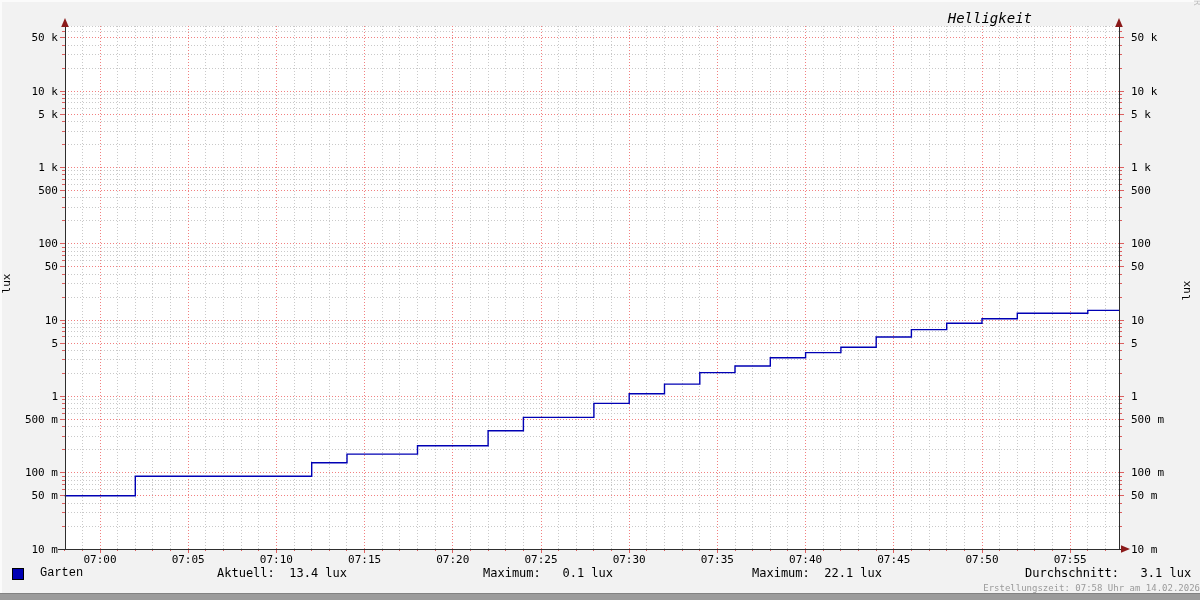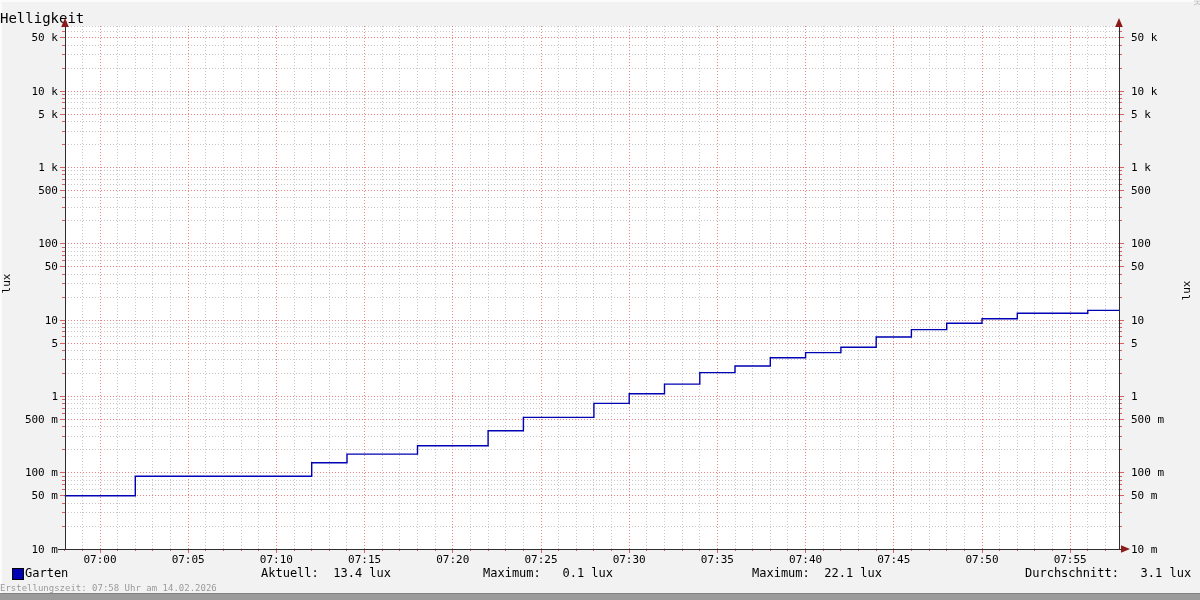--- a/index.html
+++ b/index.html
@@ -4,45 +4,45 @@
 <style>
   html,body{margin:0;padding:0;background:#888;}
   #graph{
     position:relative;width:1200px;height:600px;background:#f2f2f2;
     font-family:"DejaVu Sans Mono","Liberation Mono",monospace;
     overflow:hidden;
   }
   #edge-top{position:absolute;left:0;top:0;width:1200px;height:2px;background:#fbfbfb;}
   #edge-left{position:absolute;left:0;top:0;width:2px;height:600px;background:#fbfbfb;}
   #title{
-    position:absolute;left:0;top:10px;width:1032px;text-align:left;
-    font-size:14px;color:#000;letter-spacing:0px;
+    position:absolute;left:0;top:10px;width:1032px;text-align:right;
+    font-size:14px;color:#000;letter-spacing:0px;font-style:italic;
   }
   #watermark{
     position:absolute;top:8px;right:-2px;
     transform:rotate(90deg);transform-origin:right top;
     font-size:9px;letter-spacing:2.5px;color:#bdbdbd;white-space:pre;
   }
   .ylab{position:absolute;font-size:11px;color:#000;white-space:pre;}
   #ylabel-left{left:-26px;top:277px;transform:rotate(-90deg);transform-origin:center;width:64px;text-align:center;}
   #ylabel-right{right:-18px;top:284px;transform:rotate(-90deg);transform-origin:center;width:64px;text-align:center;}
   #chart-svg{position:absolute;left:0;top:0;}
   #legend-row{position:absolute;left:0;top:566px;width:1200px;height:16px;font-size:12px;color:#000;}
   #legend-swatch{
     position:absolute;left:12px;top:2px;width:10px;height:10px;
     background:#0000b4;border:1px solid #000;
   }
-  #legend-series-label{position:absolute;left:25px;top:0;white-space:pre;}
+  #legend-series-label{position:absolute;left:40px;top:0;white-space:pre;font-family:Liberation Mono, monospace;}
   .stat{position:absolute;top:0;white-space:pre;}
-  #stat-aktuell{left:217px;margin-left:44px;}
+  #stat-aktuell{left:217px;}
   #stat-minimum{left:483px;}
   #stat-maximum{left:752px;}
   #stat-durchschnitt{left:1025px;}
   #footer{
-    position:absolute;left:0;top:583px;width:1200px;text-align:left;
+    position:absolute;left:0;top:583px;width:1200px;text-align:right;
     font-size:9px;color:#9a9a9a;white-space:pre;
   }
   #bottom-bar{position:absolute;left:0;top:593px;width:1200px;height:7px;background:#9b9b9b;border-top:1px solid #828282;}
 </style>
 </head>
 <body>
 
 <div id="graph">
   <div id="edge-top"></div>
   <div id="edge-left"></div>

